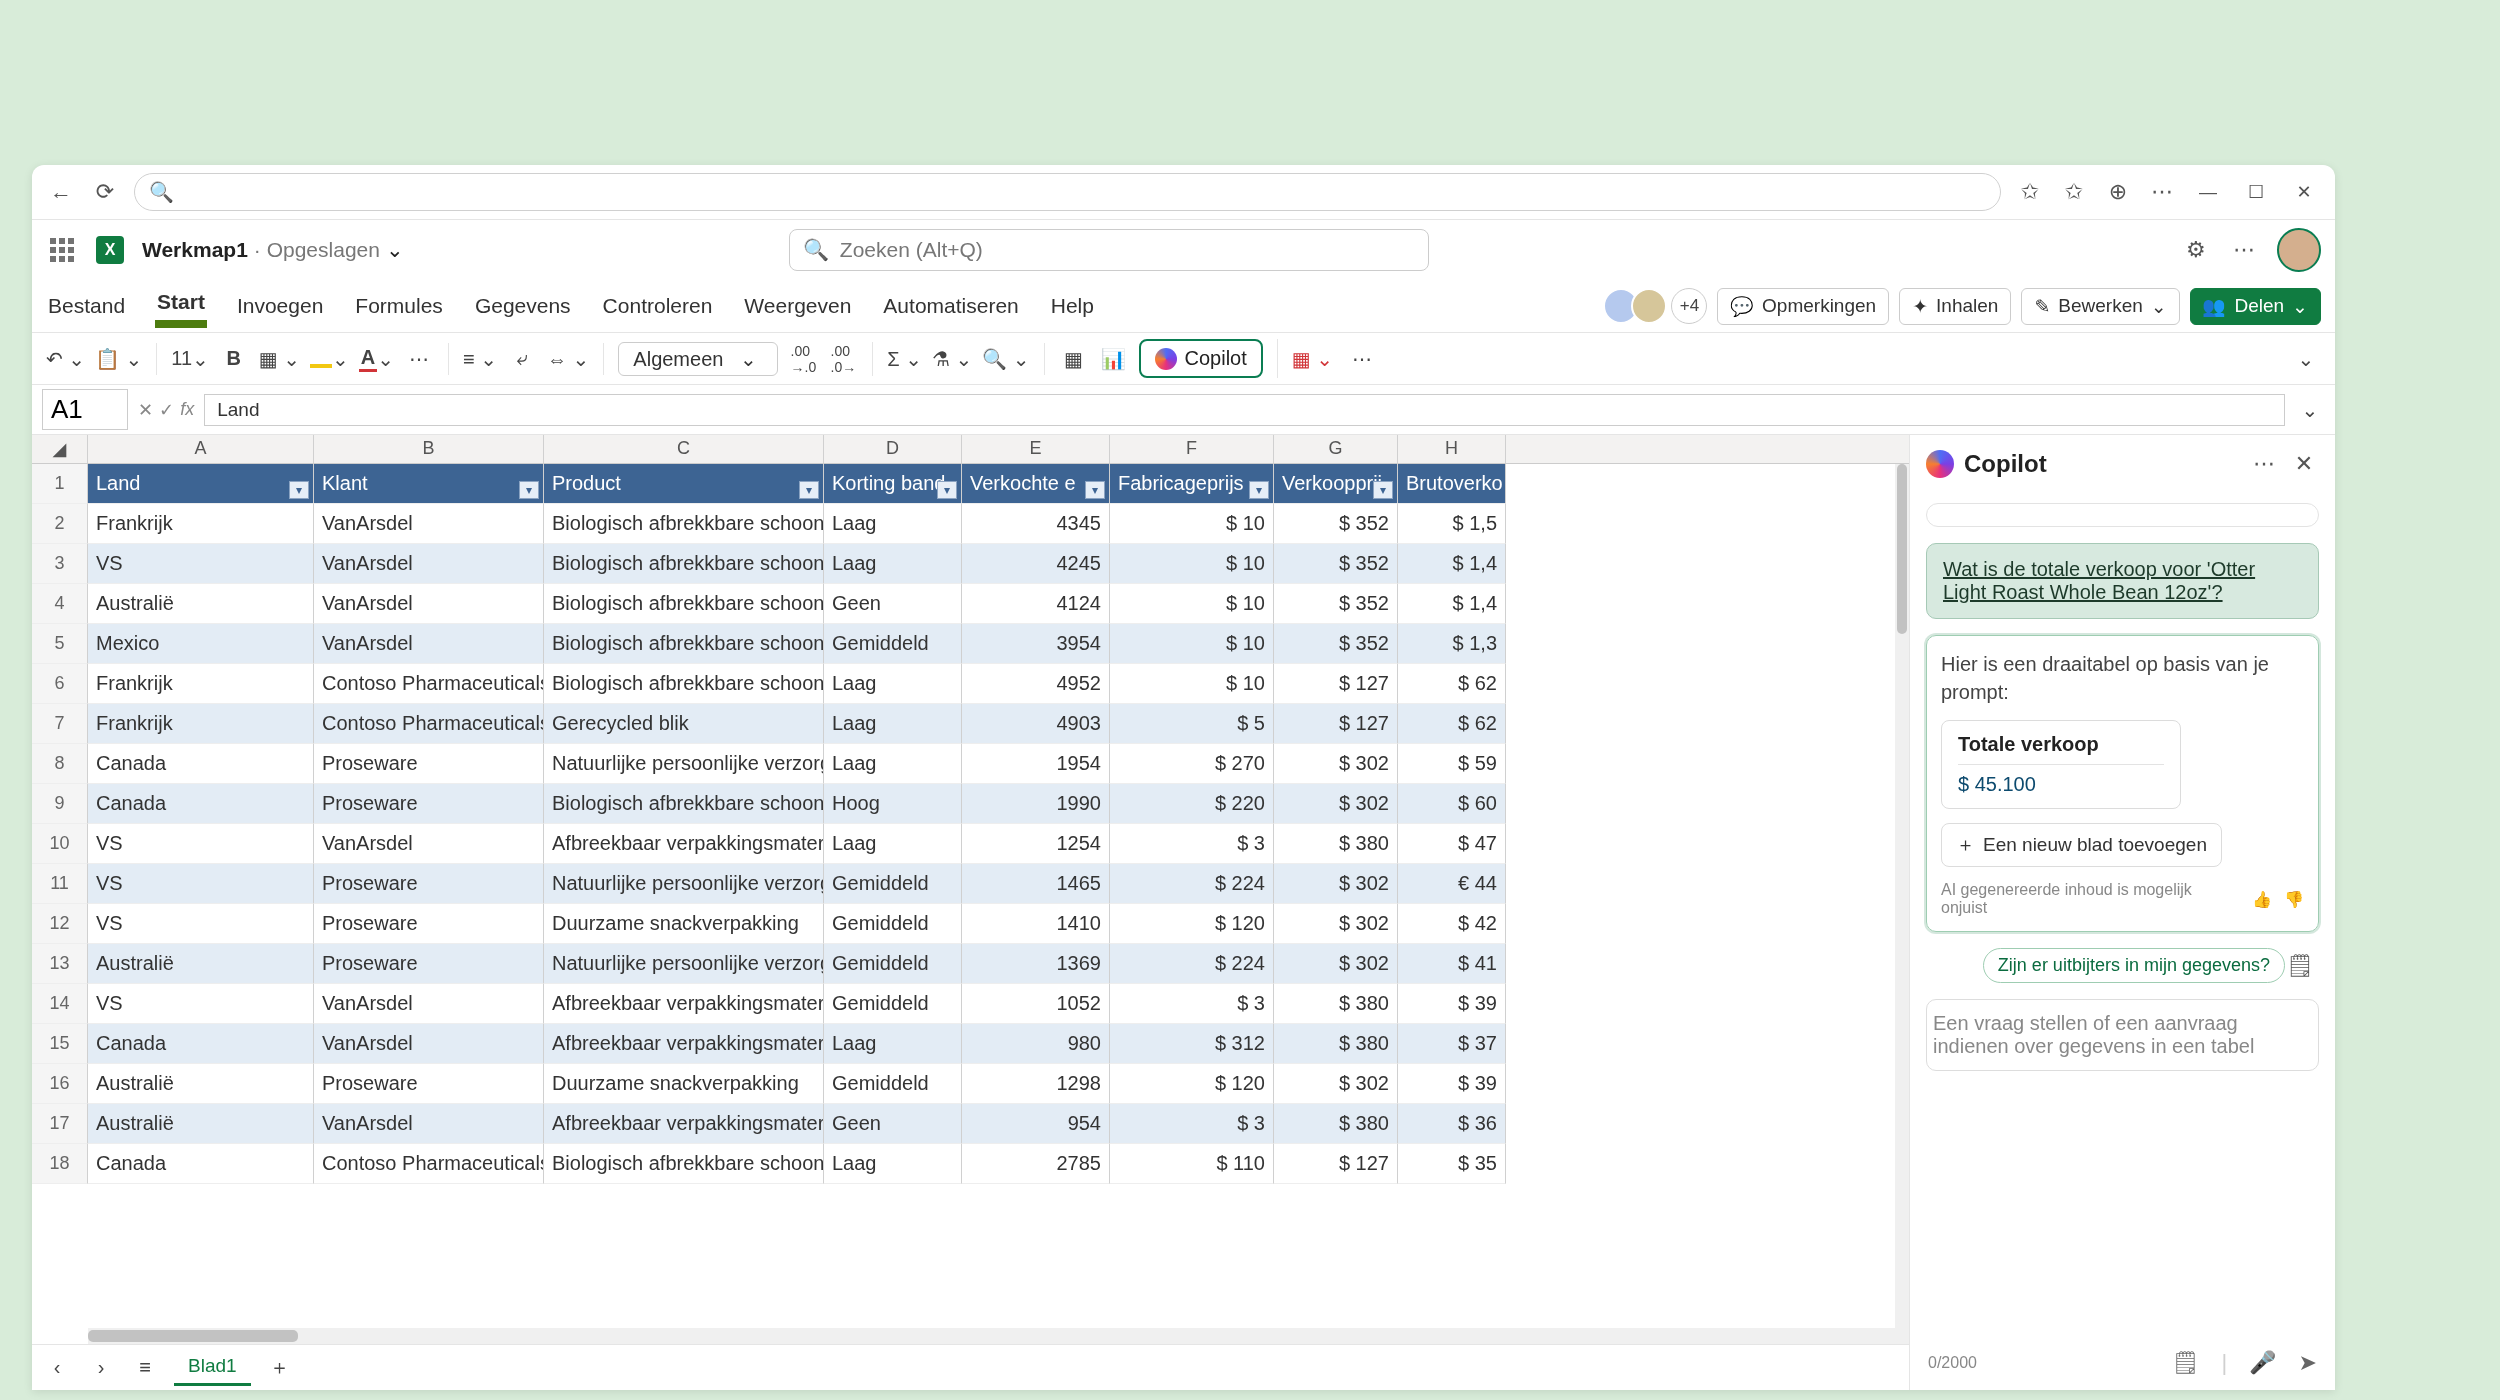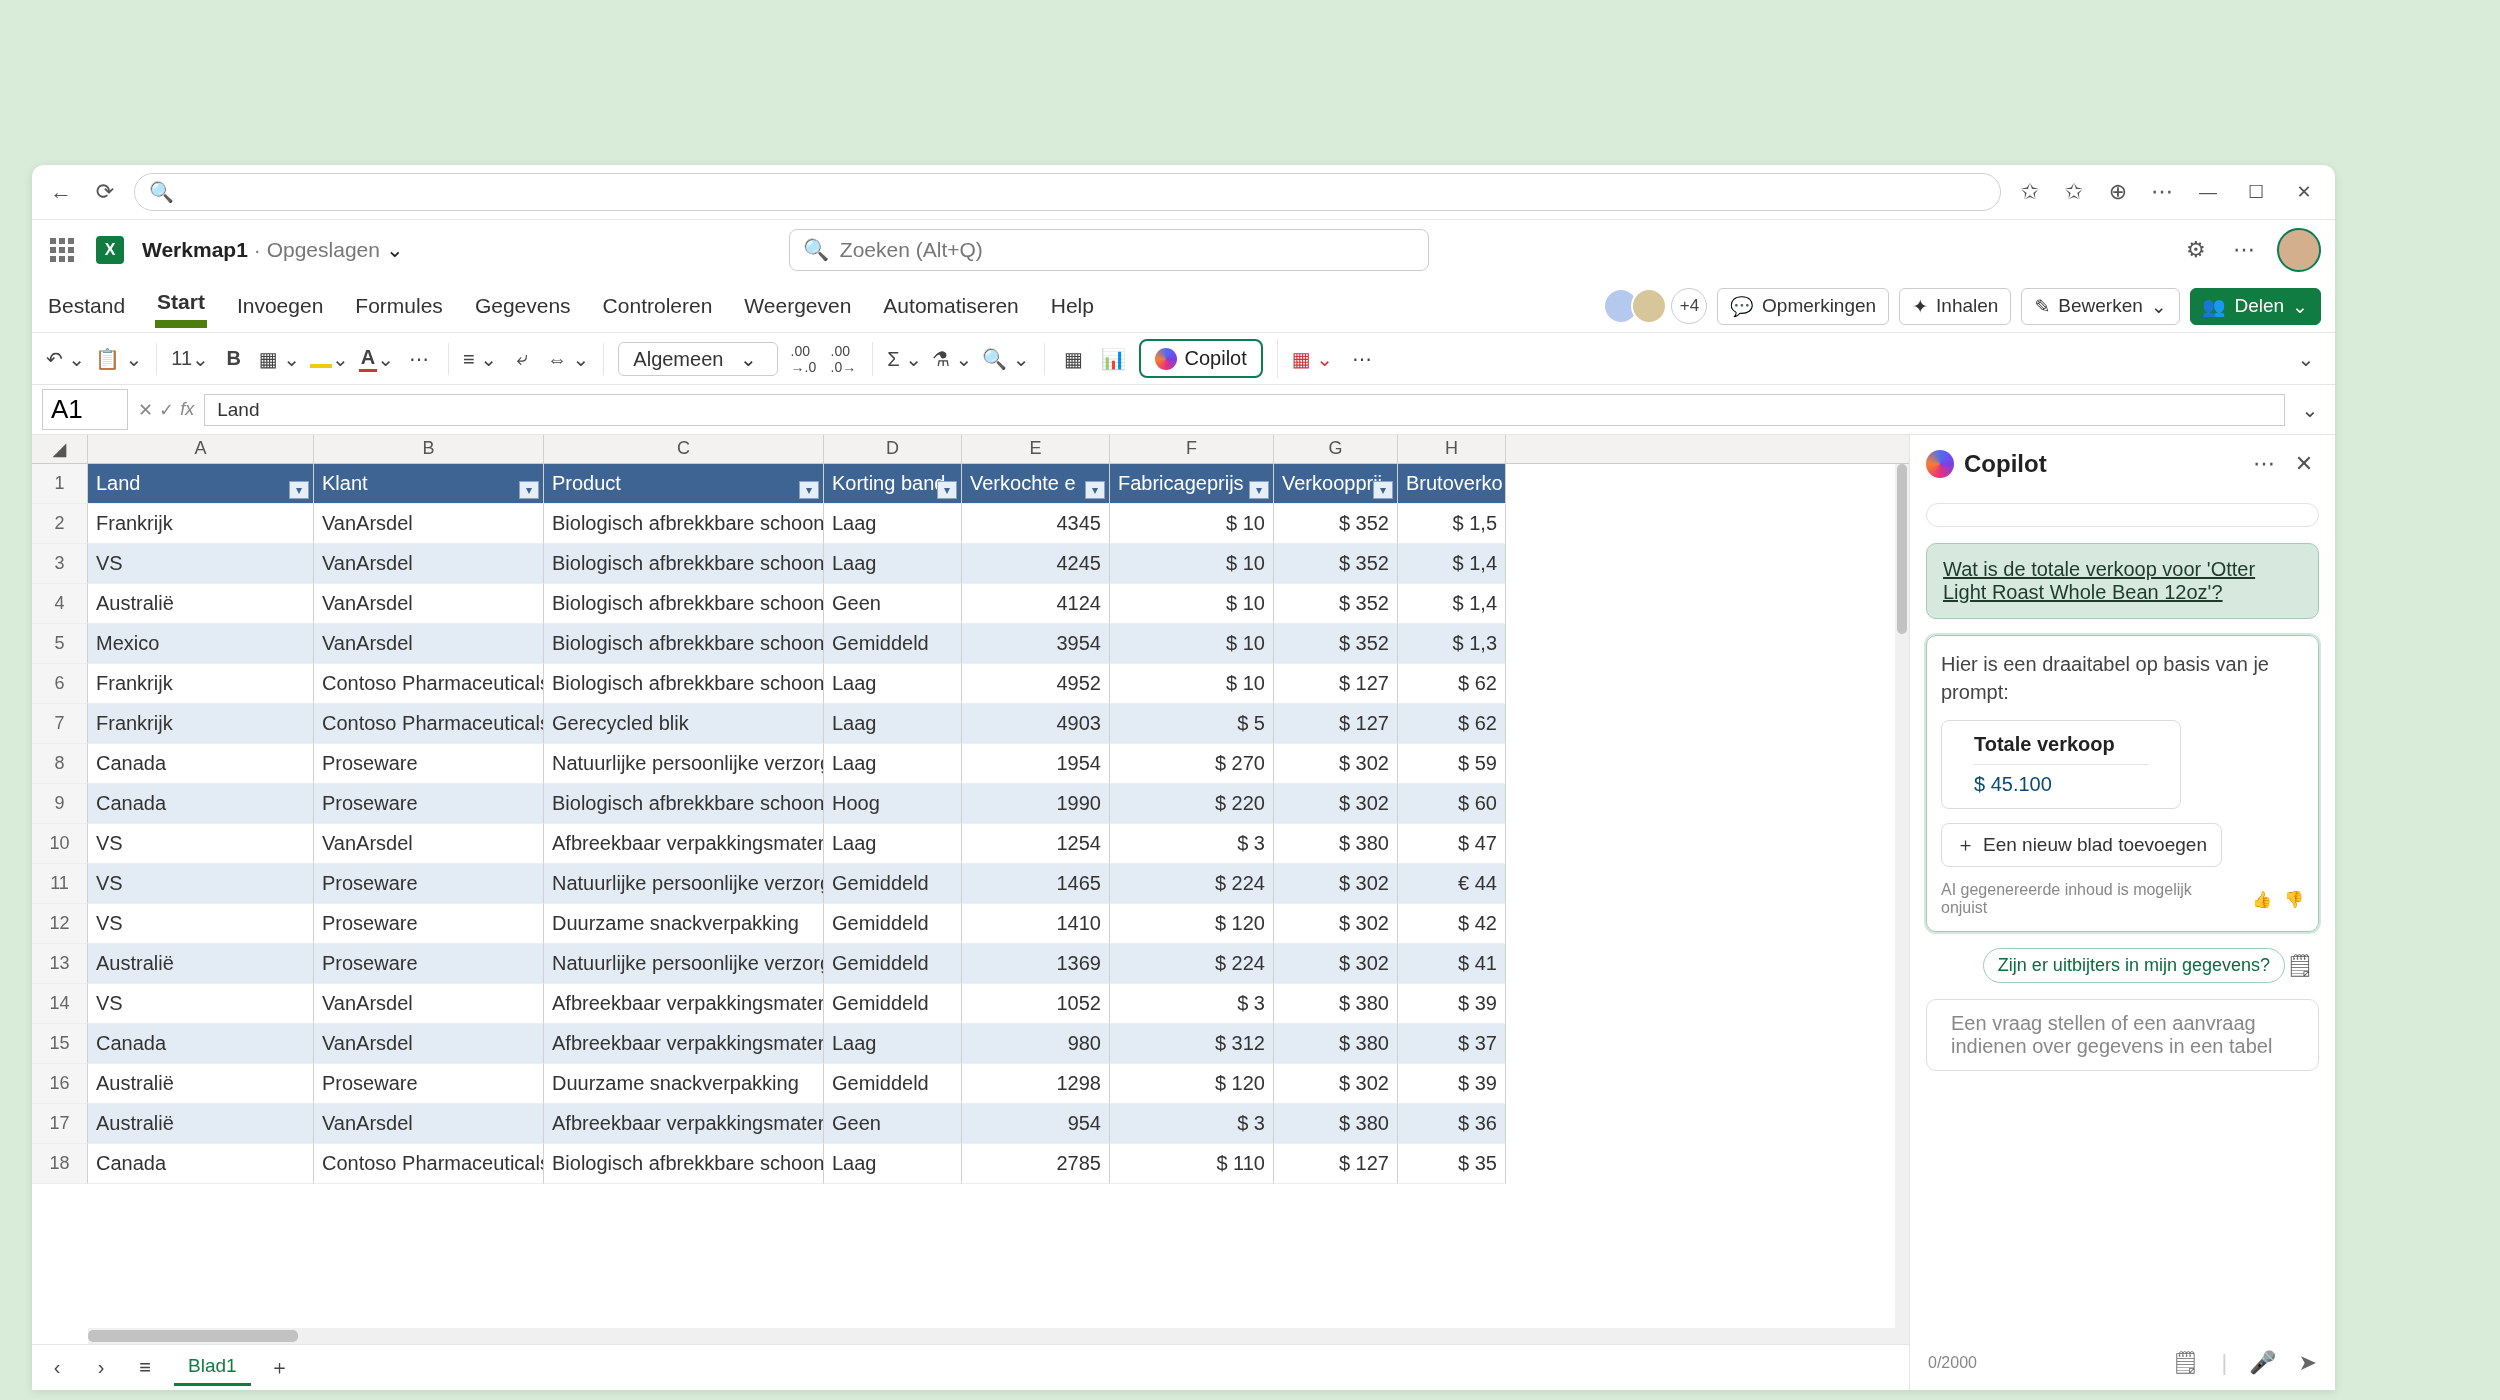--- a/index.html
+++ b/index.html
@@ -92,28 +92,28 @@
 
 
 .copilot { width: 426px; flex: none; border-left: 1px solid #e5e5e5; display: flex; flex-direction: column; background: #fff; }
 .cp-head { display: flex; align-items: center; gap: 10px; padding: 14px 16px; }
 .cp-title { font-size: 24px; font-weight: 600; color: #222; }
 .cp-body { flex: 1; padding: 10px 16px; display: flex; flex-direction: column; gap: 16px; overflow: hidden; }
 .tip-box { border: 1px solid #e3e3e3; border-radius: 12px; height: 24px; }
 .tip-text { font-size: 20px; color: #444; line-height: 1.4; }
 .user-bubble { background: #d7e9df; border: 1px solid #a6c9b6; border-radius: 10px; padding: 14px 16px; font-size: 20px; color: #1d3a2a; align-self: flex-end; width: 100%; text-decoration: underline; }
 .response { border: 1px solid #9ecdb2; border-radius: 10px; padding: 14px; display: flex; flex-direction: column; gap: 14px; box-shadow: 0 0 0 2px rgba(16,124,65,.18); }
-.pivot-card { border: 1px solid #dcdcdc; border-radius: 8px; padding: 12px 32px; width: 240px; }
+.pivot-card { border: 1px solid #dcdcdc; border-radius: 8px; padding: 12px 16px; width: 240px; }
 .pivot-title { font-size: 20px; font-weight: 600; color: #222; padding-bottom: 8px; border-bottom: 1px solid #e3e3e3; margin-bottom: 8px; }
 .pivot-val { font-size: 20px; color: #0c4a6e; }
 .add-sheet { border: 1px solid #dcdcdc; border-radius: 8px; padding: 8px 14px; font-size: 19px; color: #333; align-self: flex-start; display: inline-flex; align-items: center; gap: 8px; }
 .disclaimer { font-size: 16px; color: #888; display: flex; align-items: center; gap: 12px; }
 .suggestion-row { display: flex; align-items: center; justify-content: flex-end; gap: 0; padding: 0 4px; }
 .sugg-pill { border: 1px solid #9ecdb2; color: #0a6b3f; border-radius: 18px; padding: 6px 14px; font-size: 18px; }
-.cp-input { border: 1px solid #ddd; border-radius: 10px; padding: 12px 24px; font-size: 20px; color: #888; }
+.cp-input { border: 1px solid #ddd; border-radius: 10px; padding: 12px 6px; font-size: 20px; color: #888; }
 .cp-foot { display: flex; align-items: center; justify-content: space-between; padding: 6px 18px 14px; font-size: 16px; color: #888; }
 .cp-foot .icons { display: flex; align-items: center; gap: 22px; font-size: 22px; color: #666; }
 </style>
 </head>
 <body>
 
 <div class="outer-pad">
 <div class="browser">
 
   <div class="browser-bar">

